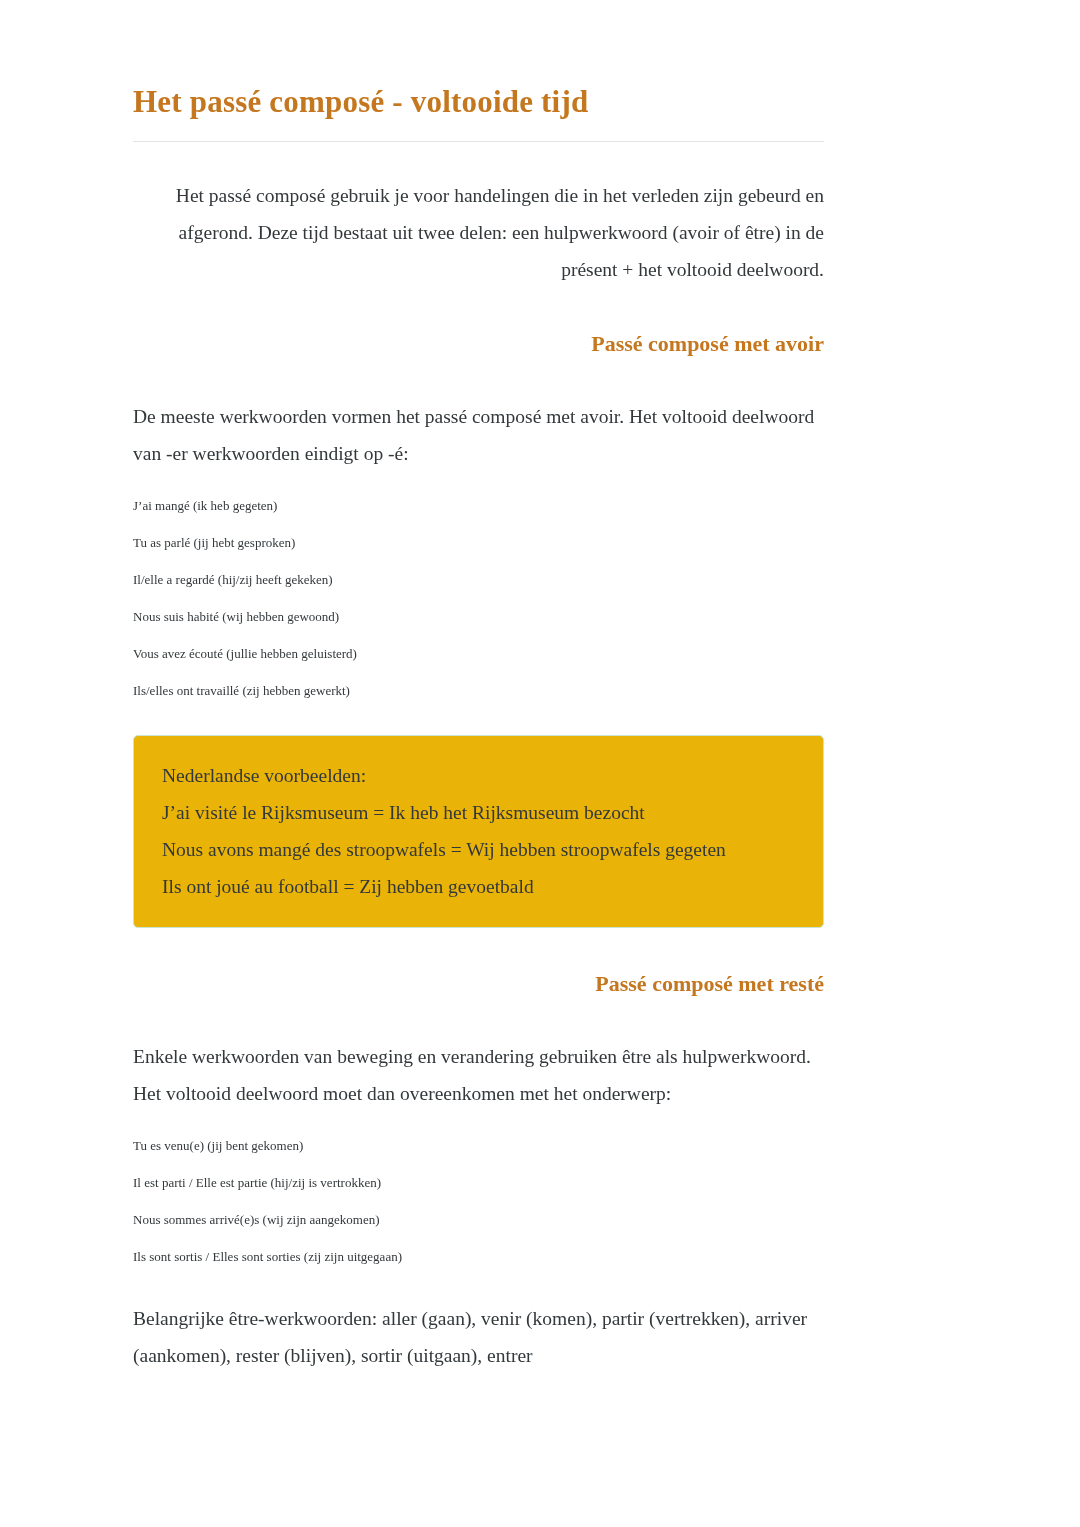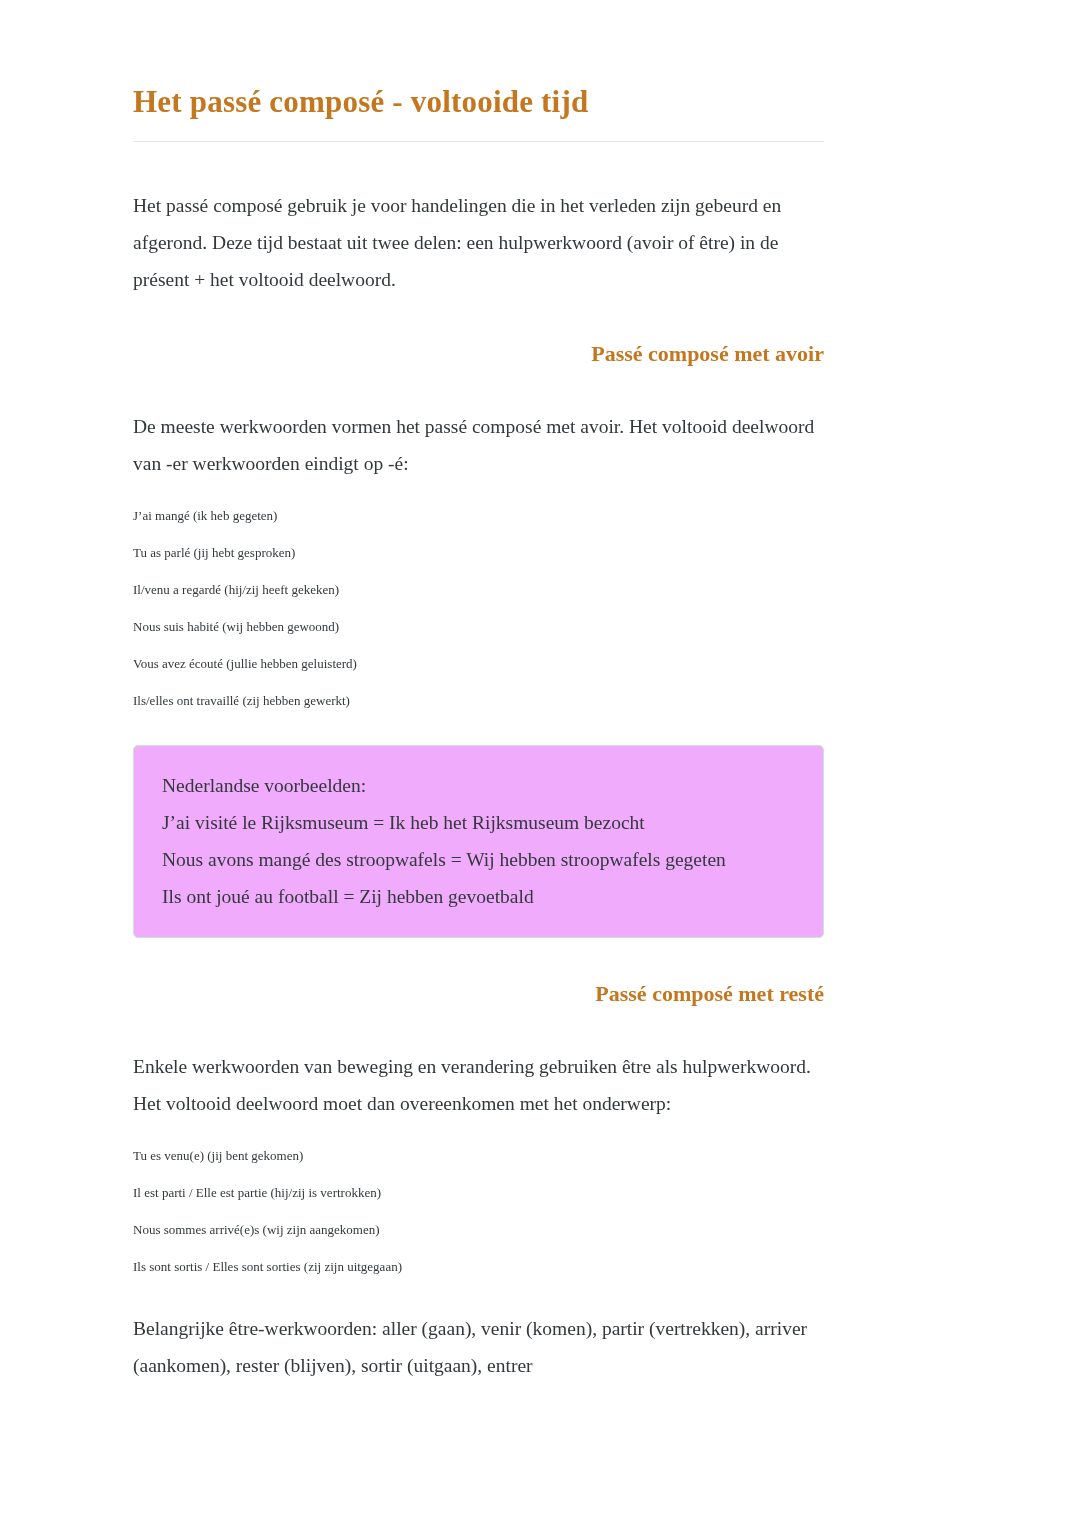--- a/index.html
+++ b/index.html
@@ -26,39 +26,39 @@
   }
   .title-divider {
     border: none;
     border-top: 1px solid #e4e4e2;
     margin: 19px 0 0 0;
   }
   .body-par {
     font-size: 19.5px;
     line-height: 37px;
   }
-  .intro { margin-top: 45px; }
+  .intro { margin-top: 35px; text-align: right; }
   h2.section-heading {
     margin-top: 42px;
     font-size: 22px;
     line-height: 28px;
     font-weight: 700;
     color: #c4771e;
     text-align: right;
   }
   .after-heading { margin-top: 40px; }
   .examples {
     margin-top: 15px;
     font-size: 13px;
     line-height: 37px;
   }
   .example-line { white-space: nowrap; }
   .callout {
     margin-top: 26px;
-    background: #f0abfc;
+    background: #eab308;
     border: 1px solid #c9e6d3;
     border-radius: 5px;
     padding: 21px 28px 22px 28px;
   }
   .callout .callout-line {
     font-size: 19.5px;
     line-height: 37px;
   }
   .footer-par { margin-top: 25px; }
 </style>
@@ -72,21 +72,21 @@
 
   <p class="body-par intro">Het passé composé gebruik je voor handelingen die in het verleden zijn gebeurd en afgerond. Deze tijd bestaat uit twee delen: een hulpwerkwoord (avoir of être) in de présent + het voltooid deelwoord.</p>
 
   <h2 class="section-heading">Passé composé met avoir</h2>
 
   <p class="body-par after-heading">De meeste werkwoorden vormen het passé composé met avoir. Het voltooid deelwoord van -er werkwoorden eindigt op -é:</p>
 
   <div class="examples">
     <div class="example-line">J’ai mangé (ik heb gegeten)</div>
     <div class="example-line">Tu as parlé (jij hebt gesproken)</div>
-    <div class="example-line">Il/venu a regardé (hij/zij heeft gekeken)</div>
+    <div class="example-line">Il/elle a regardé (hij/zij heeft gekeken)</div>
     <div class="example-line">Nous suis habité (wij hebben gewoond)</div>
     <div class="example-line">Vous avez écouté (jullie hebben geluisterd)</div>
     <div class="example-line">Ils/elles ont travaillé (zij hebben gewerkt)</div>
   </div>
 
   <div class="callout">
     <div class="callout-line">Nederlandse voorbeelden:</div>
     <div class="callout-line">J’ai visité le Rijksmuseum = Ik heb het Rijksmuseum bezocht</div>
     <div class="callout-line">Nous avons mangé des stroopwafels = Wij hebben stroopwafels gegeten</div>
     <div class="callout-line">Ils ont joué au football = Zij hebben gevoetbald</div>

